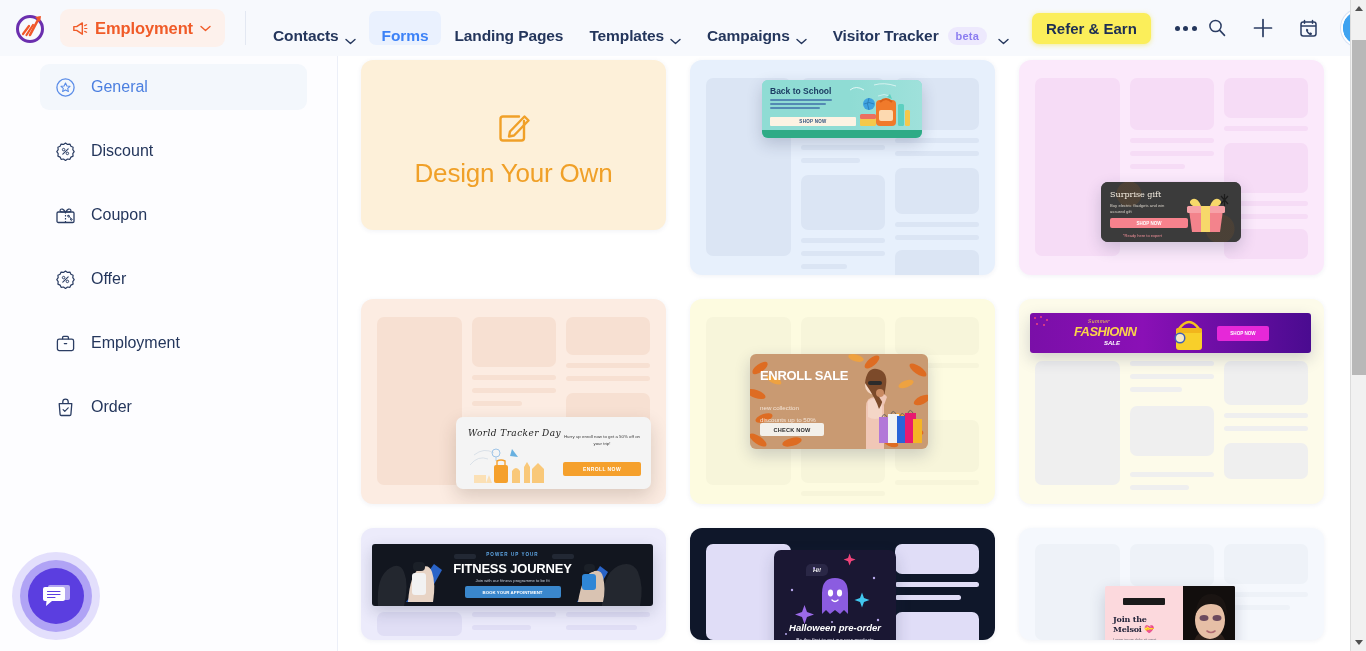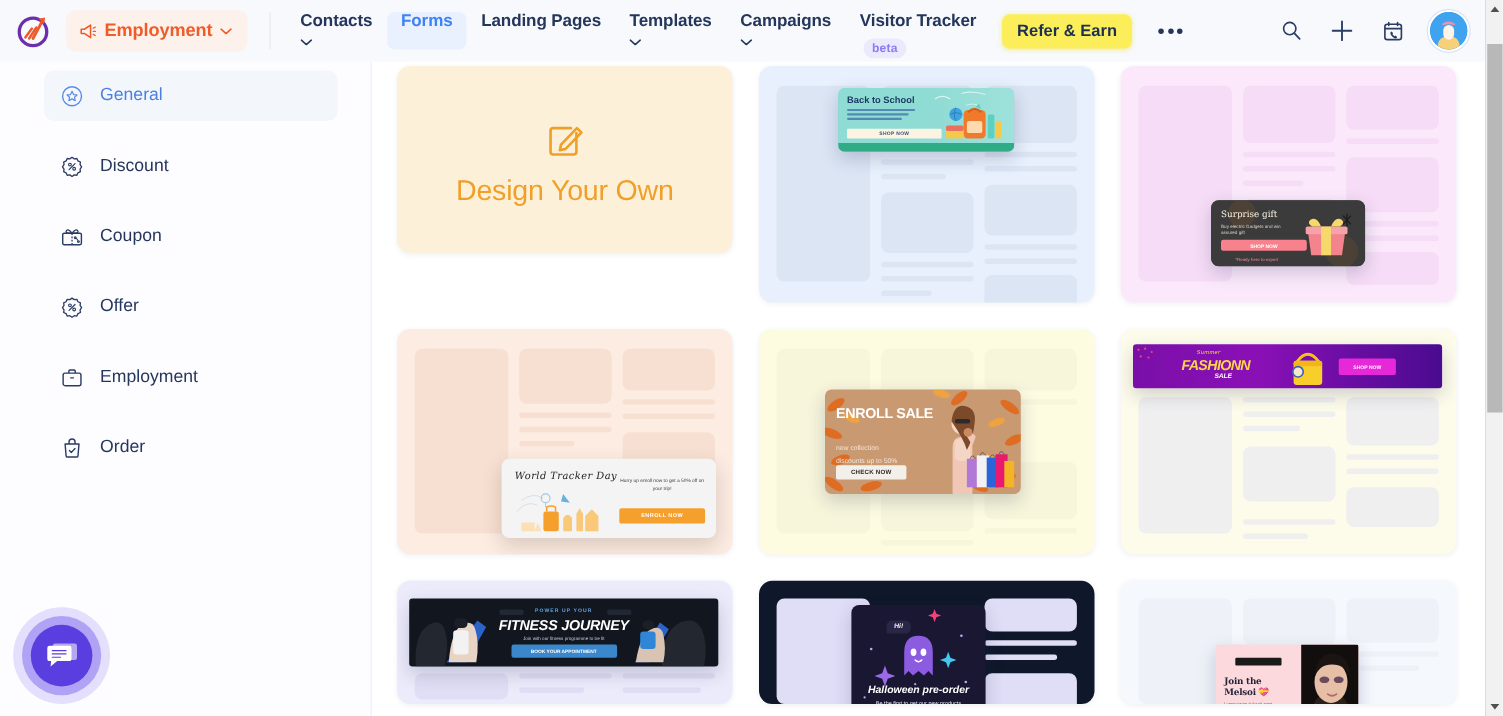--- a/index.html
+++ b/index.html
@@ -36,24 +36,24 @@
   .megaphone { width:17px; height:17px; display:block; }
   .chev { width: 11px; height: 7px; display:block; }
 
   .nav-divider {
     width: 1px; height: 34px; background: #e3e8f2;
     margin: 0 14px 0 20px; flex: 0 0 auto;
   }
 
   .nav-items { display: flex; align-items: center; gap: 0px; flex: 1 1 auto; }
   .nav-item {
-    display: flex; align-items: flex-start; gap: 6px;
+    display: flex; align-items: flex-end; gap: 6px;
     height: 34px; padding: 0 13px; border-radius: 7px;
     color: #24365c; font-size: 15.5px; font-weight: bold;
-    cursor: pointer; white-space: nowrap; letter-spacing: -0.1px; flex-direction: column;
+    cursor: pointer; white-space: nowrap; letter-spacing: -0.1px;
   }
   .nav-item.active { background: #eaf1fe; color: #3d82f7; }
   .beta-badge {
     background: #ede9fd; color: #8b7cf0;
     font-size: 11px; font-weight: bold;
     padding: 3px 8px; border-radius: 9px;
     margin-left: 3px; letter-spacing: 0.2px;
   }
   .refer-pill {
     background: #fbee5a; color: #1d2e53;
@@ -187,21 +187,21 @@
   .fash-t { position:absolute; left:44px; top:11px; font-size:13px; font-weight:bold; color:#fbd44a; font-style:italic; letter-spacing:-.6px;}
   .fash-sale { position:absolute; left:74px; top:27px; font-size:6px; font-weight:bold; color:#fff; font-style:italic;}
   .fash-btn { position:absolute; right:42px; top:13px; width:52px; height:15px; background:#e628d8; border-radius:2px;
               font-size:4.6px; color:#fff; display:flex;align-items:center;justify-content:center;font-weight:bold;}
   .fash-bag { position:absolute; left:140px; top:2px; width:38px; height:38px; }
 
   
   .c-fit { background: #ecebfb; }
   .fit-banner { left: 11px; top: 16px; width: 281px; height: 62px; background:#12161f; border-radius:3px; }
   .fit-pre { position:absolute; left:50%; transform:translateX(-50%); top:8px; font-size:4.6px; color:#5fa8e8; font-weight:bold; letter-spacing:1px;}
-  .fit-t { position:absolute; left:50%; transform:translateX(-50%); top:17px; font-size:13px; font-weight:bold; color:#fff; font-style:italic; letter-spacing:-.2px; white-space:nowrap;}
+  .fit-t { position:absolute; left:50%; transform:translateX(-50%); top:17px; font-size:13px; font-weight:bold; color:#fff; letter-spacing:-.2px; white-space:nowrap;}
   .fit-s { position:absolute; left:50%; transform:translateX(-50%); top:34px; font-size:4.2px; color:#c3ccd8; white-space:nowrap;}
   .fit-btn { position:absolute; left:50%; transform:translateX(-50%); bottom:8px; width:96px; height:12px; background:#3a87cc; border-radius:2px;
              font-size:4.4px; color:#fff; display:flex;align-items:center;justify-content:center;font-weight:bold;}
 
   
   .c-hal { background: #0f172a; }
   .hal-banner { left: 84px; top: 22px; width: 122px; height: 110px; background:#1a1733; border-radius:7px; }
   .hal-hi { position:absolute; left:32px; top:14px; background:#2a2746; color:#fff; font-size:6px; font-weight:bold;
             font-style:italic; padding:3px 7px; border-radius:5px 5px 5px 0; }
   .hal-t { position:absolute; left:50%; transform:translateX(-50%); top:72px; font-size:9.5px; font-weight:bold; color:#fff; font-style:italic; white-space:nowrap;}

